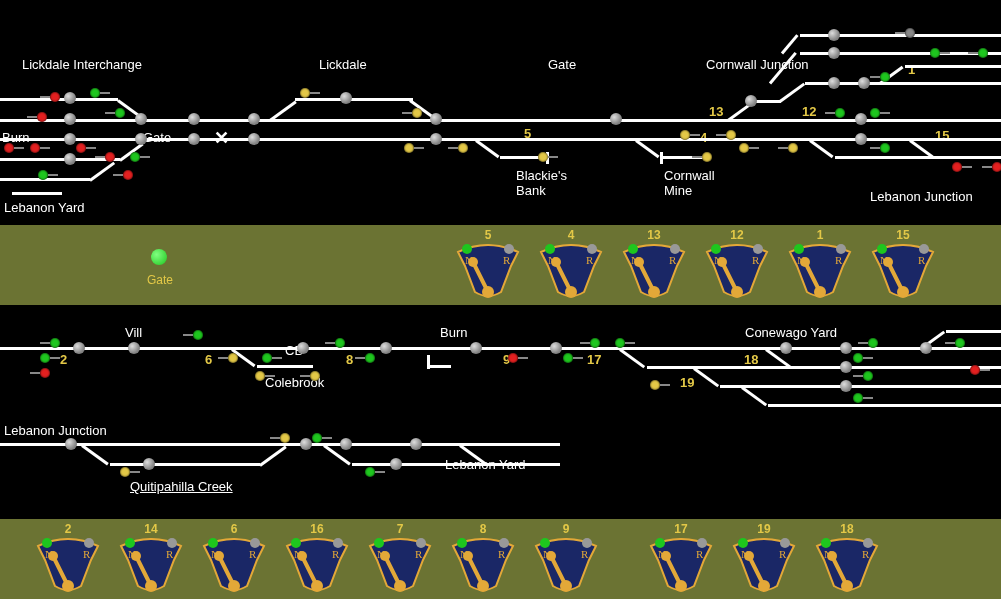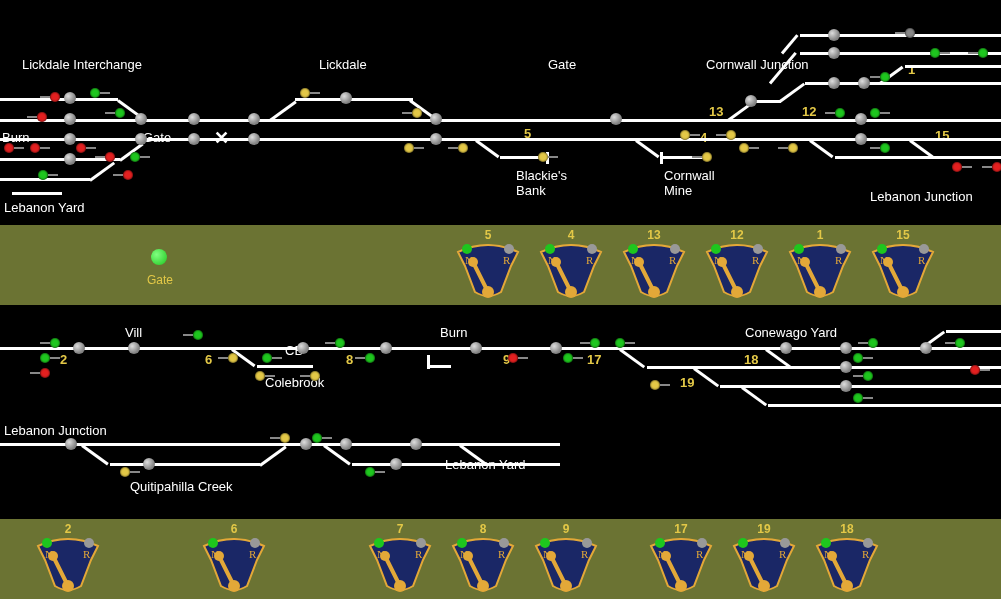--- a/index.html
+++ b/index.html
@@ -356,21 +356,21 @@
 </div>
 
 <div class="track-panel" style="height:214px;">
 
   <span class="label" style="left:125px; top:20px;">Vill</span>
   <span class="label" style="left:285px; top:38px;">CB</span>
   <span class="label" style="left:440px; top:20px;">Burn</span>
   <span class="label" style="left:745px; top:20px;">Conewago Yard</span>
   <span class="label" style="left:265px; top:70px;">Colebrook</span>
   <span class="label" style="left:4px; top:118px;">Lebanon Junction</span>
-  <span class="label" style="left:130px; top:174px;">Quitipahilla Creek</span>
+  <span class="label" style="left:130px; top:174px;text-decoration:underline;">Quitipahilla Creek</span>
   <span class="label" style="left:445px; top:152px;">Lebanon Yard</span>
 
   <span class="num-label" style="left:60px;  top:47px;">2</span>
   <span class="num-label" style="left:205px; top:47px;">6</span>
   <span class="num-label" style="left:346px; top:47px;">8</span>
   <span class="num-label" style="left:503px; top:47px;">9</span>
   <span class="num-label" style="left:587px; top:47px;">17</span>
   <span class="num-label" style="left:744px; top:47px;">18</span>
   <span class="num-label" style="left:680px; top:70px;">19</span>
 
@@ -521,22 +521,34 @@
     </div>
 </div>
 
 <div class="lever-panel" style="height:80px;">
   <div class="lever" style="left:33px;  top:3px;">
       <span class="tag">2</span>
       <svg width="70" height="56">
         <use href="#lever-shape"></use>
       </svg>
     </div>
+  <div class="lever" style="left:116px; top:3px;">
+      <span class="tag">14</span>
+      <svg width="70" height="56">
+        <use href="#lever-shape"></use>
+      </svg>
+    </div>
   <div class="lever" style="left:199px; top:3px;">
       <span class="tag">6</span>
+      <svg width="70" height="56">
+        <use href="#lever-shape"></use>
+      </svg>
+    </div>
+  <div class="lever" style="left:282px; top:3px;">
+      <span class="tag">16</span>
       <svg width="70" height="56">
         <use href="#lever-shape"></use>
       </svg>
     </div>
   <div class="lever" style="left:365px; top:3px;">
       <span class="tag">7</span>
       <svg width="70" height="56">
         <use href="#lever-shape"></use>
       </svg>
     </div>

